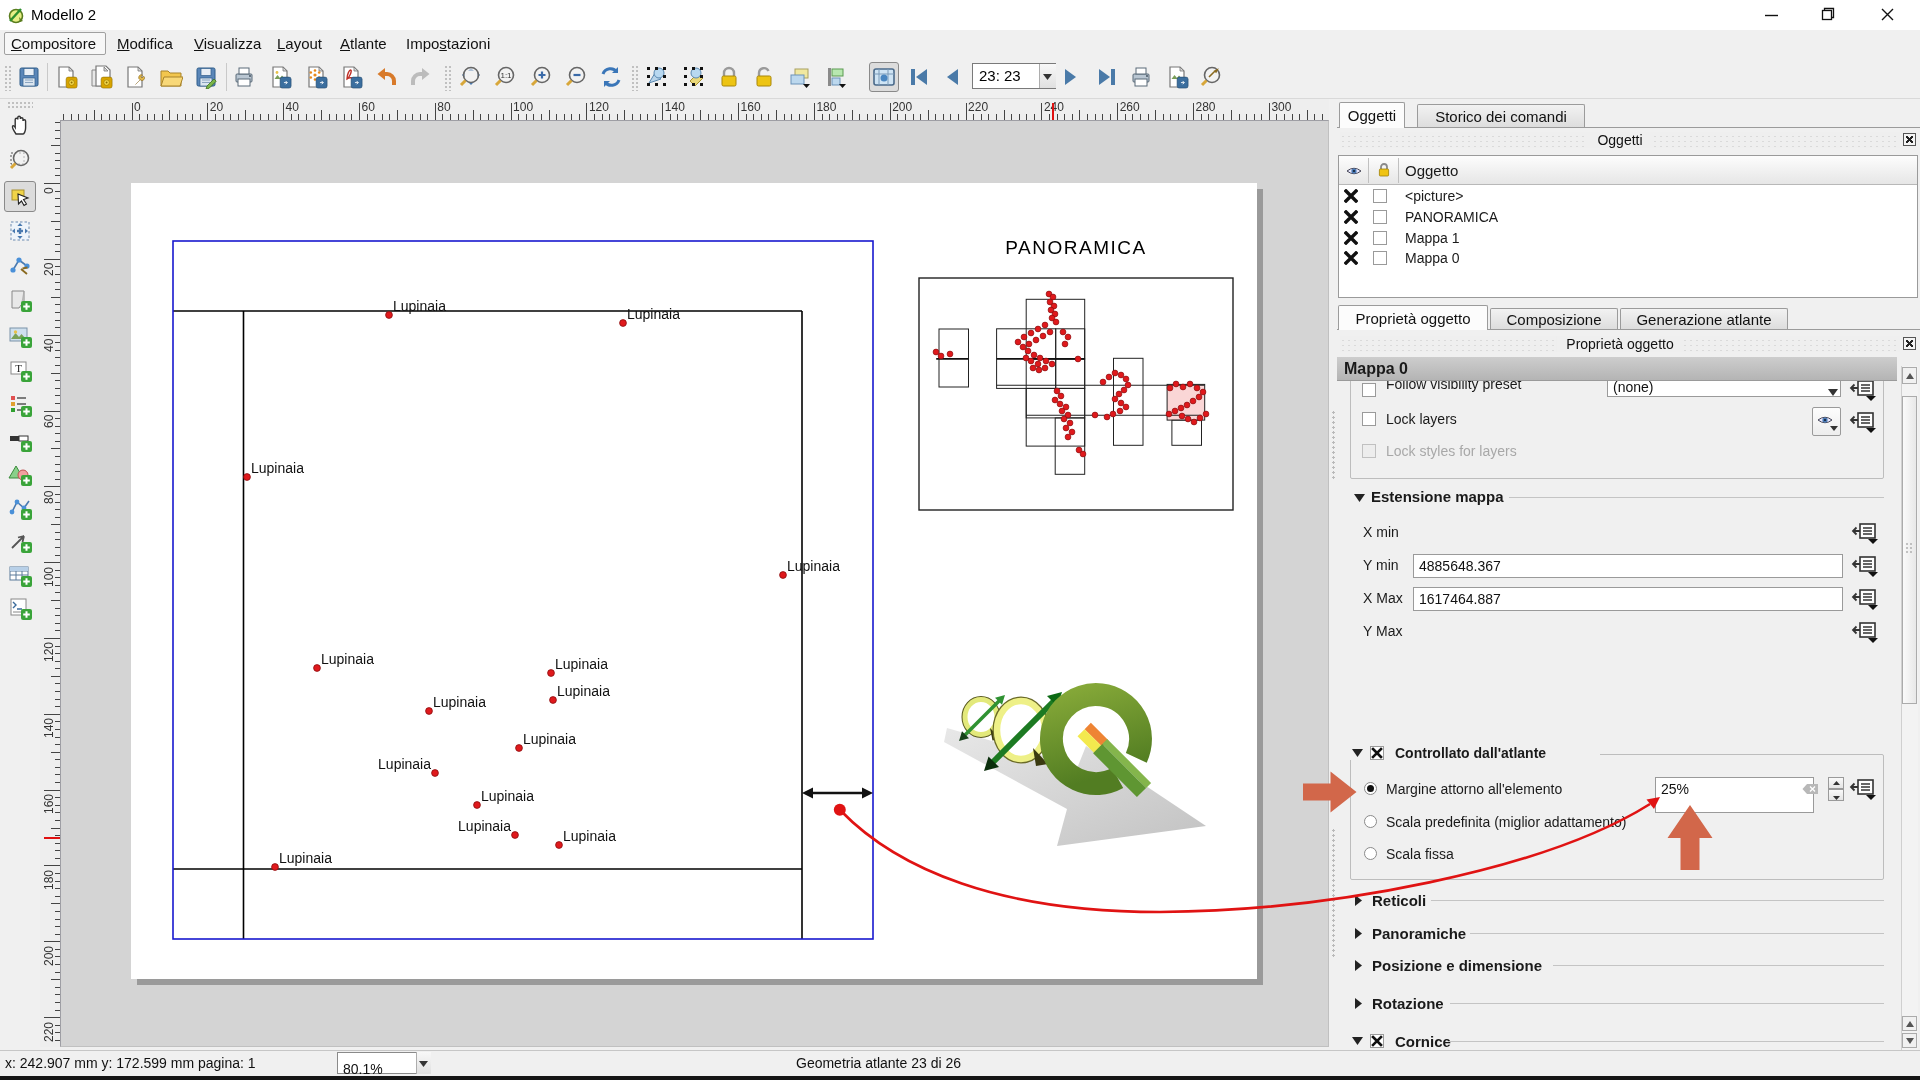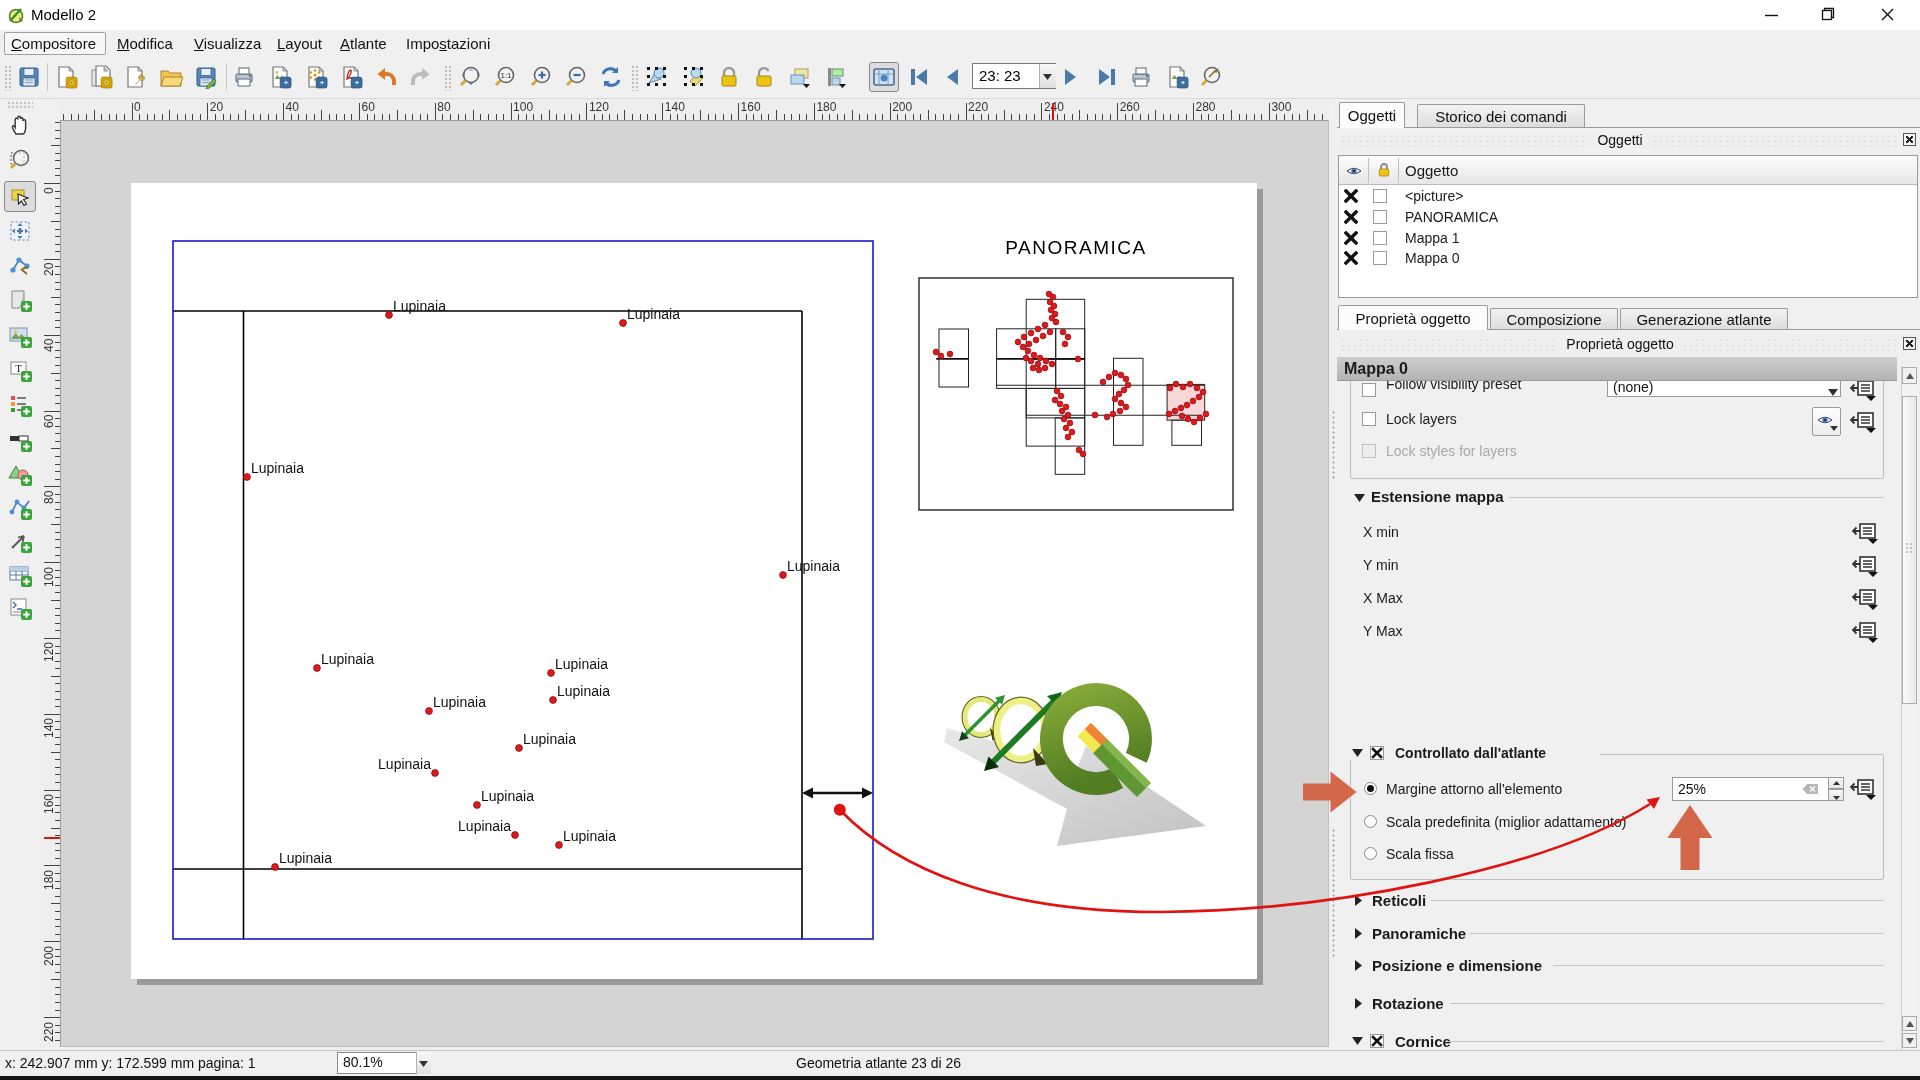--- a/index.html
+++ b/index.html
@@ -1021,27 +1021,29 @@
       <div class="lbl b" style="left:34px;top:107px;font-size:15px">Estensione mappa</div>
       <div class="hline" style="left:172px;top:116px;width:375px"></div>
       <div class="lbl" style="left:26px;top:143px">X min</div>
       <svg class="abs" style="left:514px;top:142px" width="28" height="22">
         <rect x="9" y="1" width="15" height="14" fill="#fdfdfd" stroke="#333" stroke-width="1.6"></rect>
         <path d="M12 5 h9 M12 8 h9 M12 11 h9" stroke="#333" stroke-width="1.4"></path>
         <path d="M9 8 L2 8 M5.5 4.5 L2 8 L5.5 11.5" stroke="#333" stroke-width="1.8" fill="none"></path>
         <path d="M17 16 L27 16 L22 21 Z" fill="#111"></path>
       </svg>
       <div class="lbl" style="left:26px;top:176px">Y min</div>
+      <div class="field" style="left:76px;top:173px;width:430px;height:24px;line-height:22px">4885648.367</div>
       <svg class="abs" style="left:514px;top:175px" width="28" height="22">
         <rect x="9" y="1" width="15" height="14" fill="#fdfdfd" stroke="#333" stroke-width="1.6"></rect>
         <path d="M12 5 h9 M12 8 h9 M12 11 h9" stroke="#333" stroke-width="1.4"></path>
         <path d="M9 8 L2 8 M5.5 4.5 L2 8 L5.5 11.5" stroke="#333" stroke-width="1.8" fill="none"></path>
         <path d="M17 16 L27 16 L22 21 Z" fill="#111"></path>
       </svg>
       <div class="lbl" style="left:26px;top:209px">X Max</div>
+      <div class="field" style="left:76px;top:206px;width:430px;height:24px;line-height:22px">1617464.887</div>
       <svg class="abs" style="left:514px;top:208px" width="28" height="22">
         <rect x="9" y="1" width="15" height="14" fill="#fdfdfd" stroke="#333" stroke-width="1.6"></rect>
         <path d="M12 5 h9 M12 8 h9 M12 11 h9" stroke="#333" stroke-width="1.4"></path>
         <path d="M9 8 L2 8 M5.5 4.5 L2 8 L5.5 11.5" stroke="#333" stroke-width="1.8" fill="none"></path>
         <path d="M17 16 L27 16 L22 21 Z" fill="#111"></path>
       </svg>
       <div class="lbl" style="left:26px;top:242px">Y Max</div>
       <svg class="abs" style="left:514px;top:241px" width="28" height="22">
         <rect x="9" y="1" width="15" height="14" fill="#fdfdfd" stroke="#333" stroke-width="1.6"></rect>
         <path d="M12 5 h9 M12 8 h9 M12 11 h9" stroke="#333" stroke-width="1.4"></path>
@@ -1053,21 +1055,21 @@
       <svg class="abs" style="left:15px;top:367px" width="11" height="9">
         <path d="M0 1 L11 1 L5.5 9 Z" fill="#222"></path>
       </svg>
       <div class="cb" style="left:33px;top:365px;background:#fff"></div>
       <svg class="xmark" style="left:34px;top:366px" width="12" height="12">
         <path d="M2 2 L10 10 M10 2 L2 10" stroke="#111" stroke-width="2.6" stroke-linecap="square"></path>
       </svg>
       <div class="lbl b" style="left:58px;top:364px">Controllato dall'atlante</div>
       <div class="radio sel" style="left:27px;top:401px"></div>
       <div class="lbl" style="left:49px;top:400px">Margine attorno all'elemento</div>
-      <div class="field" style="left:335px;top:396px;width:159px;height:24px;line-height:22px">25%</div>
+      <div class="field" style="left:318px;top:396px;width:159px;height:36px;line-height:22px">25%</div>
       <svg class="abs" style="left:465px;top:402px" width="17" height="12" viewBox="0 0 17 12">
         <path d="M5 1 h11 v10 h-11 l-4.5 -5 Z" fill="#b8b8b8"></path>
         <path d="M8 3.5 l5 5 M13 3.5 l-5 5" stroke="#fff" stroke-width="1.3"></path>
       </svg>
       <div class="abs" style="left:491px;top:396px;width:16px;height:12px;background:linear-gradient(#fafafa,#e4e4e4);border:1px solid #9a9a9a"></div>
       <div class="abs" style="left:491px;top:408px;width:16px;height:12px;background:linear-gradient(#fafafa,#e4e4e4);border:1px solid #9a9a9a"></div>
       <svg class="abs" style="left:496px;top:400px" width="7" height="19">
         <path d="M3.5 0 L7 4 H0 Z" fill="#333"></path>
         <path d="M3.5 19 L0 15 H7 Z" fill="#333"></path>
       </svg>
@@ -1132,21 +1134,21 @@
       <path d="M4 0 L8 6 H0 Z" fill="#555"></path>
     </svg>
     <div class="sb" style="left:565px;top:934px;width:15px;height:15px"></div>
     <svg class="abs" style="left:569px;top:939px" width="8" height="6">
       <path d="M4 6 L8 0 H0 Z" fill="#555"></path>
     </svg>
   </div>
 <div id="statusbar" class="abs">
     <div class="abs" style="left:5px;top:4px">x: 242.907 mm y: 172.599 mm pagina: 1</div>
     <div class="abs" style="left:337px;top:1px;width:93px;height:22px;background:#fff;border:1px solid #8a8a8a">
-      <div class="abs" style="left:5px;top:1px">80.1%</div>
+      <div class="abs" style="left:5px;top:8px">80.1%</div>
       <div class="abs" style="left:78px;top:-1px;width:15px;height:22px;background:linear-gradient(#f8f8f8,#e0e0e0);border-left:1px solid #adadad"></div>
     </div>
     <svg class="abs" style="left:419px;top:9px" width="9" height="7">
       <path d="M0 1 L9 1 L4.5 7 Z" fill="#333"></path>
     </svg>
     <div class="abs" style="left:796px;top:4px">Geometria atlante 23 di 26</div>
   </div>
 <div id="blackstrip" class="abs"></div>
 <svg class="abs" style="left:0;top:0;z-index:50;pointer-events:none" width="1920" height="1080">
     <circle cx="839.8" cy="809.8" r="6" fill="#e01313"></circle>

